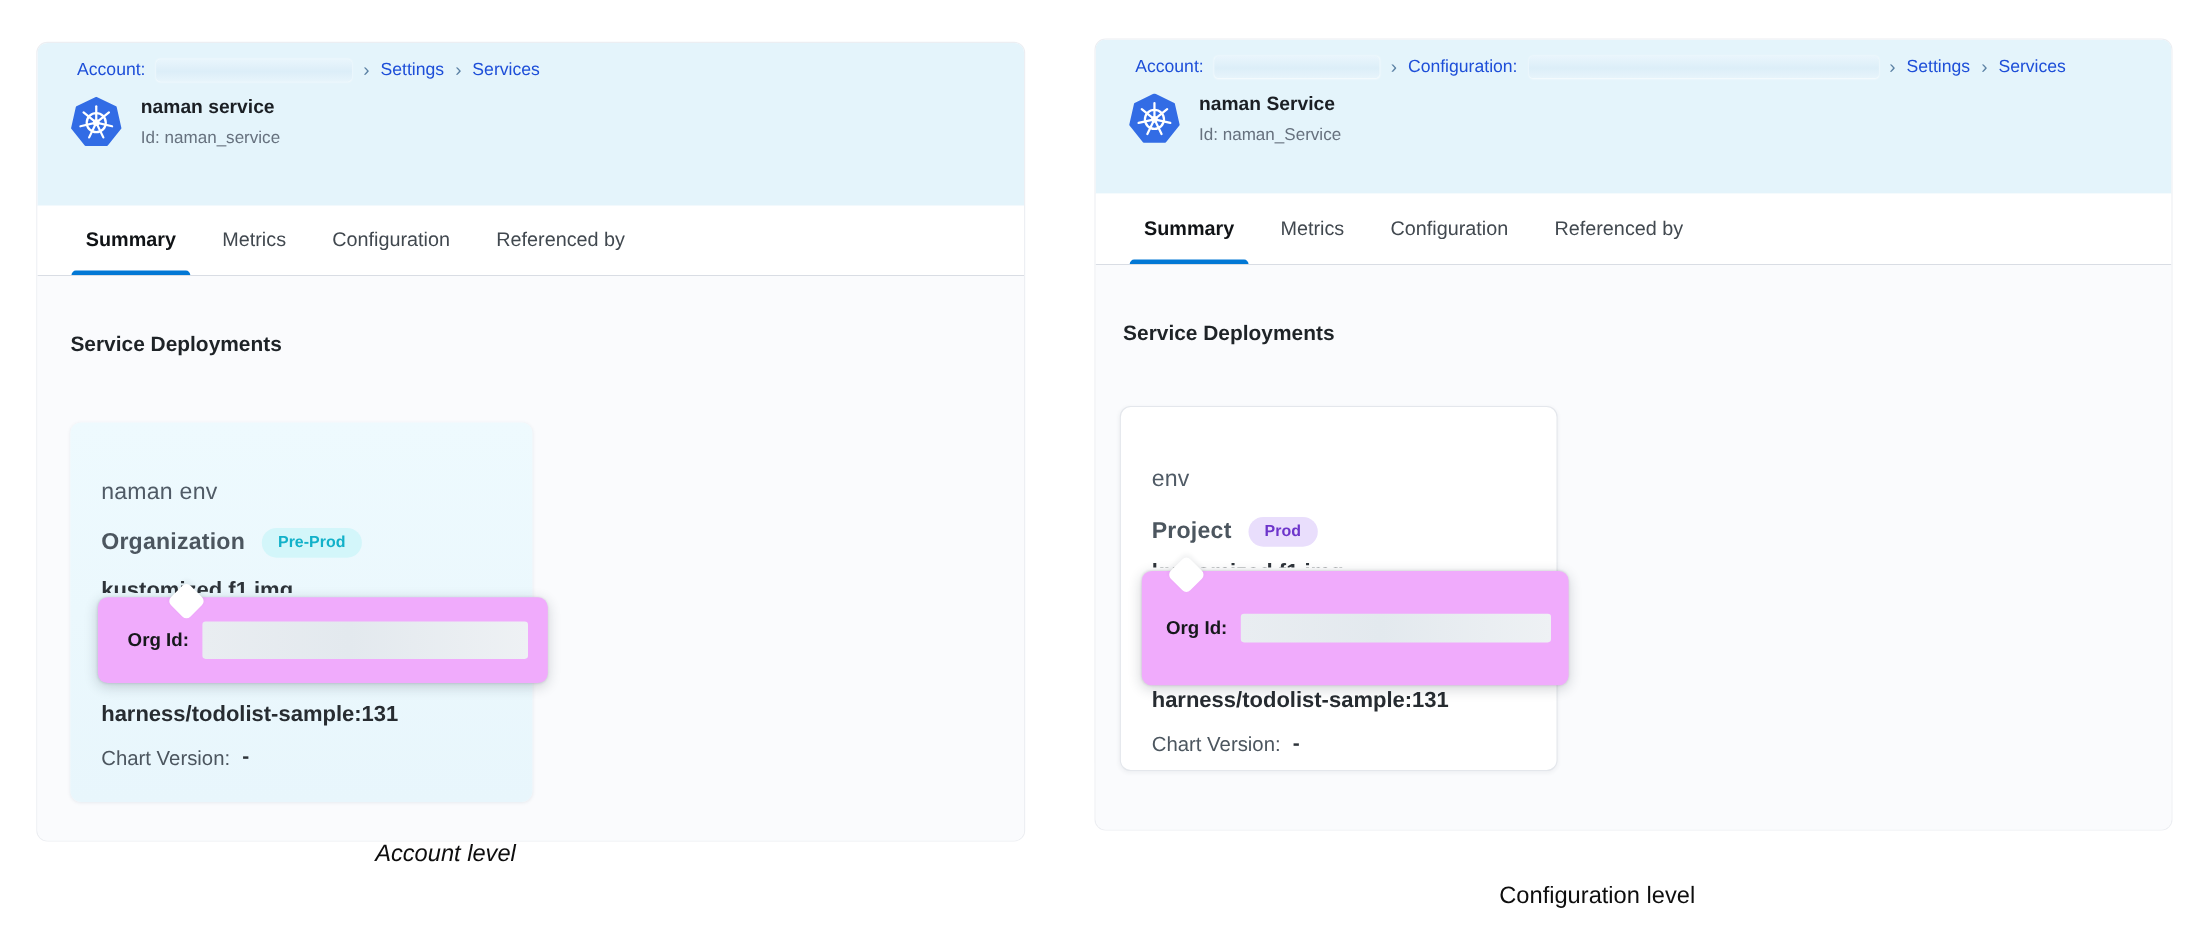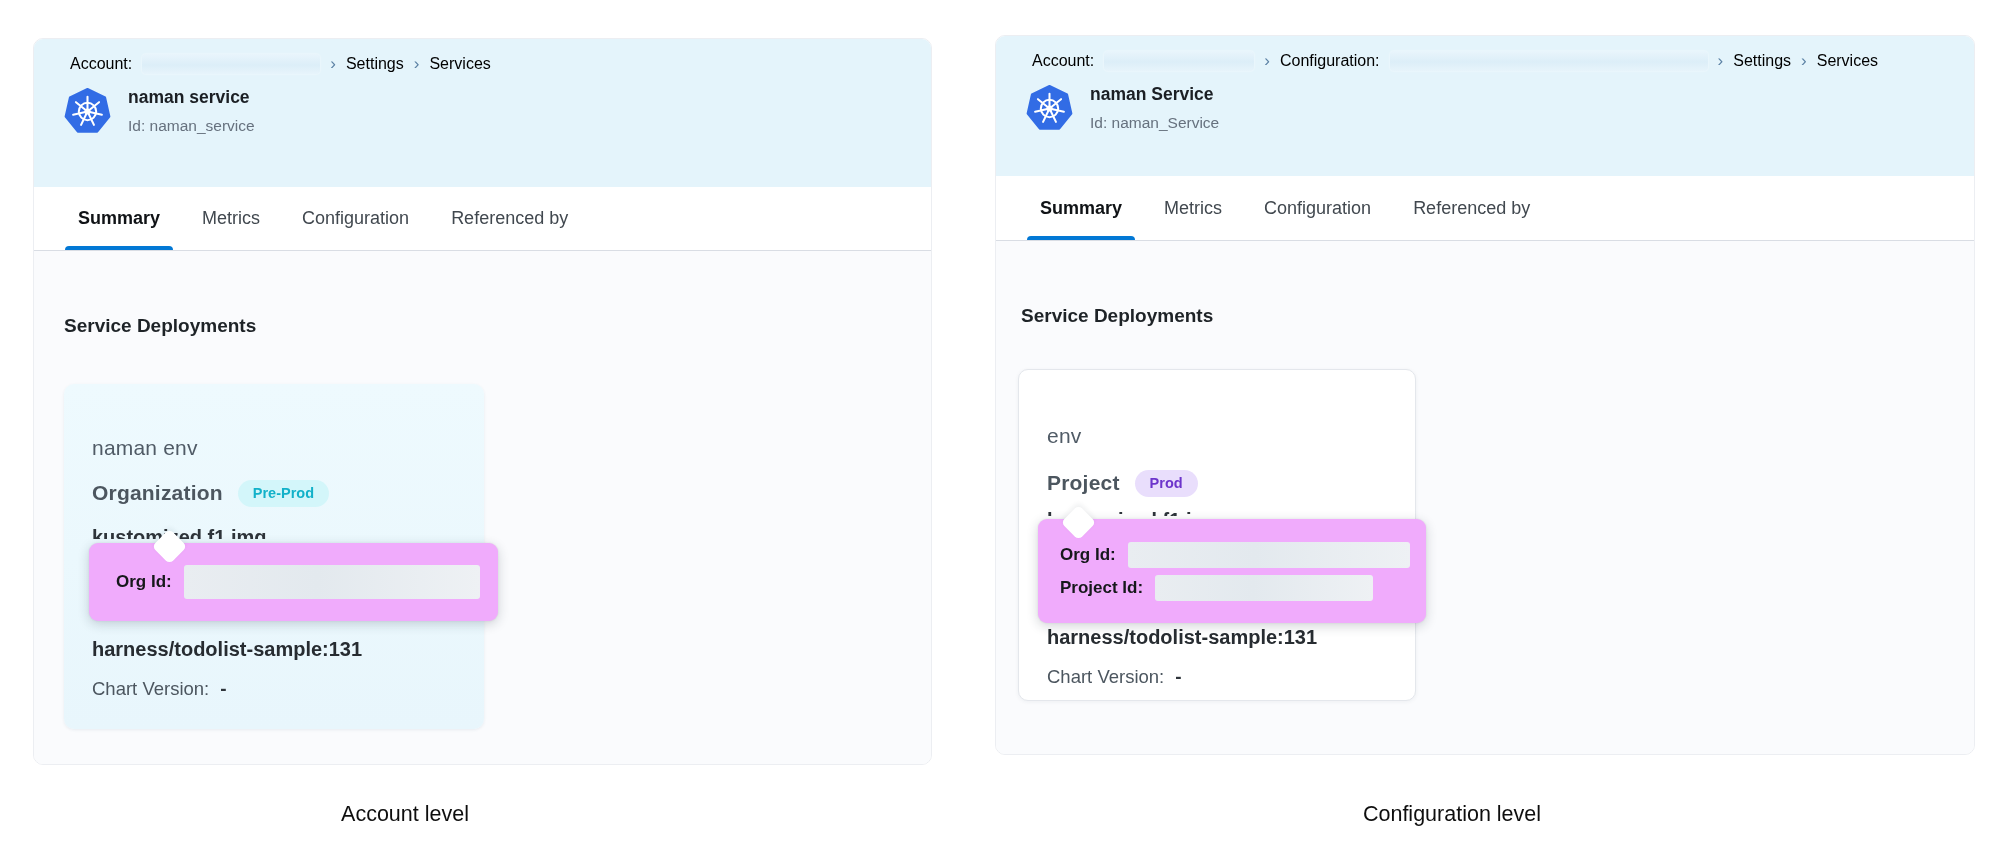--- a/index.html
+++ b/index.html
@@ -10,21 +10,21 @@
     border-radius: 10px; overflow: hidden; }
   #panel-left  { left: 33px;  top: 38px; width: 899px; height: 727px; }
   #panel-right { left: 995px; top: 35px; width: 980px; height: 720px; }
 
   .panel-header { background: #e4f4fb; padding: 15px 26px; }
   #panel-left  .panel-header { height: 148px; }
   #panel-right .panel-header { height: 140px; }
 
   .breadcrumb { display: flex; align-items: center; gap: 10px; font-size: 16px;
     color: #0278d5; margin-left: 10px; white-space: nowrap; }
-  .crumb-link { color: #000000; cursor: pointer; }
+  .crumb-link { color: #1d4ed8; cursor: pointer; }
   .crumb-sep { color: #5c82a5; font-size: 17px; line-height: 1; padding-bottom: 2px; }
   .crumb-redacted { height: 20px; border-radius: 4px;
     background: linear-gradient(180deg, #e9f5fc 0%, #dceef8 55%, #e7f4fb 100%);
     box-shadow: 0 0 2px rgba(255,255,255,0.8); }
   .crumb-redacted.w-acct-l { width: 178px; }
   .crumb-redacted.w-acct-r { width: 150px; }
   .crumb-redacted.w-org-r  { width: 318px; }
 
   .identity { display: flex; align-items: center; gap: 17px; margin-top: 13px; margin-left: 4px; }
   .k8s-icon { width: 47px; height: 47px; flex: 0 0 auto; }
@@ -34,21 +34,21 @@
   .tabs { display: flex; align-items: stretch; gap: 42px; height: 64px;
     padding-left: 44px; background: #fff; border-bottom: 1px solid #d9dde4; }
   #panel-right .tabs { height: 65px; }
   .tab { position: relative; display: flex; align-items: center;
     font-size: 18px; color: #41484f; cursor: pointer; }
   .tab.active { font-weight: 700; color: #101316; }
   .tab.active::after { content: ""; position: absolute; left: -13px; right: -13px;
     bottom: 0; height: 4px; background: #0278d5; border-radius: 4px 4px 0 0; }
 
   .panel-body { position: relative; background: #fafbfd; height: 515px; }
-  .section-title { position: absolute; left: 30px; top: 64px;
+  .section-title { position: absolute; left: 30px; top: 52px;
     font-size: 19px; font-weight: 700; color: #1e2327; }
   #panel-right .section-title { left: 25px; }
 
   .deploy-card { position: absolute; border-radius: 10px; cursor: pointer; }
   #panel-left .deploy-card { left: 30px; top: 133px; width: 420px; height: 345px;
     background: linear-gradient(180deg, #eefafe 0%, #e8f6fc 100%);
     box-shadow: 0 1px 3px rgba(70,100,130,0.10); }
   #panel-right .deploy-card { left: 22px; top: 128px; width: 398px; height: 332px;
     background: #ffffff; border: 1px solid #e4e7ec;
     box-shadow: 0 1px 4px rgba(40,50,60,0.06); }
@@ -98,21 +98,21 @@
   #panel-left  .artifact { top: 254px; }
   #panel-right .artifact { top: 256px; }
   .chart-row { position: absolute; left: 28px; display: flex; align-items: center; gap: 11px; }
   #panel-left  .chart-row { top: 294px; }
   #panel-right .chart-row { top: 296px; }
   .chart-label { font-size: 18.5px; color: #4c565f; }
   .chart-value { font-size: 19px; font-weight: 700; color: #2e343a; }
 
   .figure-caption { position: absolute; font-size: 21.5px; color: #0e0e0e;
     text-align: center; }
-  #caption-left  { left: 240px;  top: 802px; width: 330px; }
+  #caption-left  { left: 240px;  top: 764px; width: 330px; font-style: italic; }
   #caption-right { left: 1282px; top: 802px; width: 340px; }
 </style>
 </head>
 <body>
 
 <section class="panel" id="panel-left">
   <header class="panel-header">
     <nav class="breadcrumb">
       <span class="crumb-link">Account:</span>
       <span class="crumb-redacted w-acct-l"></span>
@@ -237,22 +237,18 @@
         <span class="chart-label">Chart Version:</span>
         <span class="chart-value">-</span>
       </div>
     </div>
 
     <div class="tooltip" id="tooltip-right">
       <div class="tt-row">
         <span class="tt-label">Org Id:</span>
         <span class="tt-redacted r1"></span>
       </div>
-      <div class="tt-row">
-        <span class="tt-label">Project Id:</span>
-        <span class="tt-redacted r2"></span>
-      </div>
     </div>
   </div>
 </section>
 
 <div class="figure-caption" id="caption-left">Account level</div>
 <div class="figure-caption" id="caption-right">Configuration level</div>
 
 </body></html>

